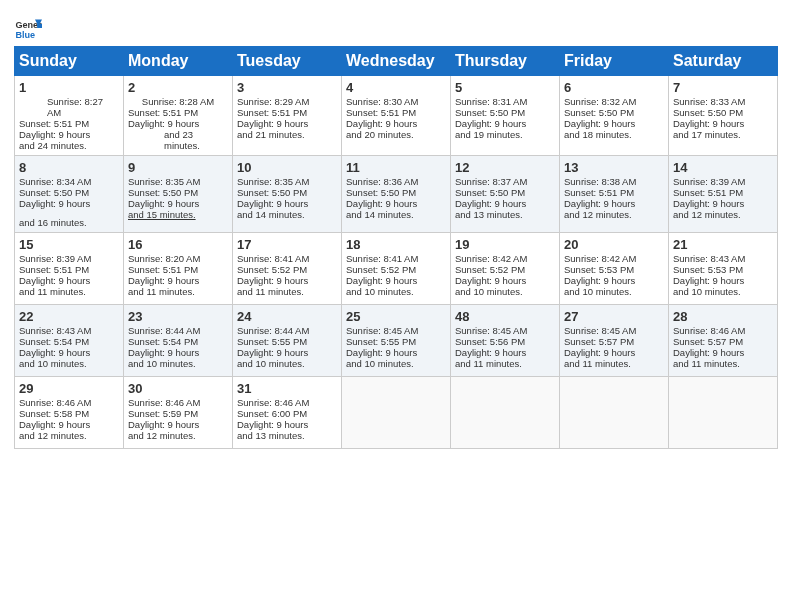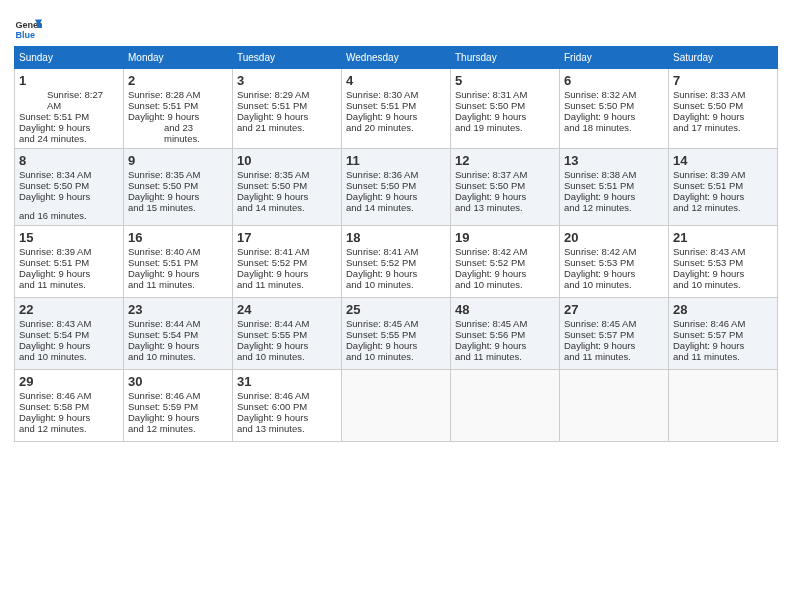--- a/index.html
+++ b/index.html
@@ -46,22 +46,22 @@
     table {
       width: 100%;
       border-collapse: collapse;
       table-layout: fixed;
     }
     thead tr {
       background-color: #1a6fc4;
     }
     thead th {
       color: #fff;
-      font-size: 10px;
-      font-weight: normal;
+      font-size: 16px;
+      font-weight: bold;
       padding: 5px 4px;
       text-align: left;
       border: 1px solid #1a6fc4;
     }
     tbody tr {
       background: #fff;
     }
     tbody tr:nth-child(even) {
       background: #f0f4f8;
     }
@@ -118,21 +118,21 @@
         <tr>
           <td>
             <span class="day-num">1</span>
             <span style="display: block; margin-left: 28px;">Sunrise: 8:27 AM</span>
             <span style="display: block;">Sunset: 5:51 PM</span>
             <span style="display: block;">Daylight: 9 hours</span>
             <span style="display: block;">and 24 minutes.</span>
           </td>
           <td>
             <span class="day-num">2</span>
-            <span style="display: block;">Sunrise: 8:28 AM</span>
+            <span style="display: block; text-align: center;">Sunrise: 8:28 AM</span>
             <span style="display: block;">Sunset: 5:51 PM</span>
             <span style="display: block;">Daylight: 9 hours</span>
             <span style="display: block; margin-left: 36px;">and 23 minutes.</span>
           </td>
           <td>
             <span class="day-num">3</span>
             <span style="display: block;">Sunrise: 8:29 AM</span>
             <span style="display: block;">Sunset: 5:51 PM</span>
             <span style="display: block;">Daylight: 9 hours</span>
             <span style="display: block;">and 21 minutes.</span>
@@ -172,21 +172,21 @@
             <span style="display: block;">Sunrise: 8:34 AM</span>
             <span style="display: block;">Sunset: 5:50 PM</span>
             <span style="display: block;">Daylight: 9 hours</span>
             <span style="display: block; margin-top: 8px;">and 16 minutes.</span>
           </td>
           <td>
             <span class="day-num">9</span>
             <span style="display: block;">Sunrise: 8:35 AM</span>
             <span style="display: block;">Sunset: 5:50 PM</span>
             <span style="display: block;">Daylight: 9 hours</span>
-            <span style="display: block;">and 15 minutes.</span>
+            <span style="display: block; text-decoration: underline;">and 15 minutes.</span>
           </td>
           <td>
             <span class="day-num">10</span>
             <span style="display: block;">Sunrise: 8:35 AM</span>
             <span style="display: block;">Sunset: 5:50 PM</span>
             <span style="display: block;">Daylight: 9 hours</span>
             <span style="display: block;">and 14 minutes.</span>
           </td>
           <td>
             <span class="day-num">11</span>
@@ -220,21 +220,21 @@
         <tr>
           <td>
             <span class="day-num">15</span>
             <span style="display: block;">Sunrise: 8:39 AM</span>
             <span style="display: block;">Sunset: 5:51 PM</span>
             <span style="display: block;">Daylight: 9 hours</span>
             <span style="display: block;">and 11 minutes.</span>
           </td>
           <td>
             <span class="day-num">16</span>
-            <span style="display: block;">Sunrise: 8:40 AM</span>
+            <span style="display: block;">Sunrise: 8:20 AM</span>
             <span style="display: block;">Sunset: 5:51 PM</span>
             <span style="display: block;">Daylight: 9 hours</span>
             <span style="display: block;">and 11 minutes.</span>
           </td>
           <td>
             <span class="day-num">17</span>
             <span style="display: block;">Sunrise: 8:41 AM</span>
             <span style="display: block;">Sunset: 5:52 PM</span>
             <span style="display: block;">Daylight: 9 hours</span>
             <span style="display: block;">and 11 minutes.</span>

